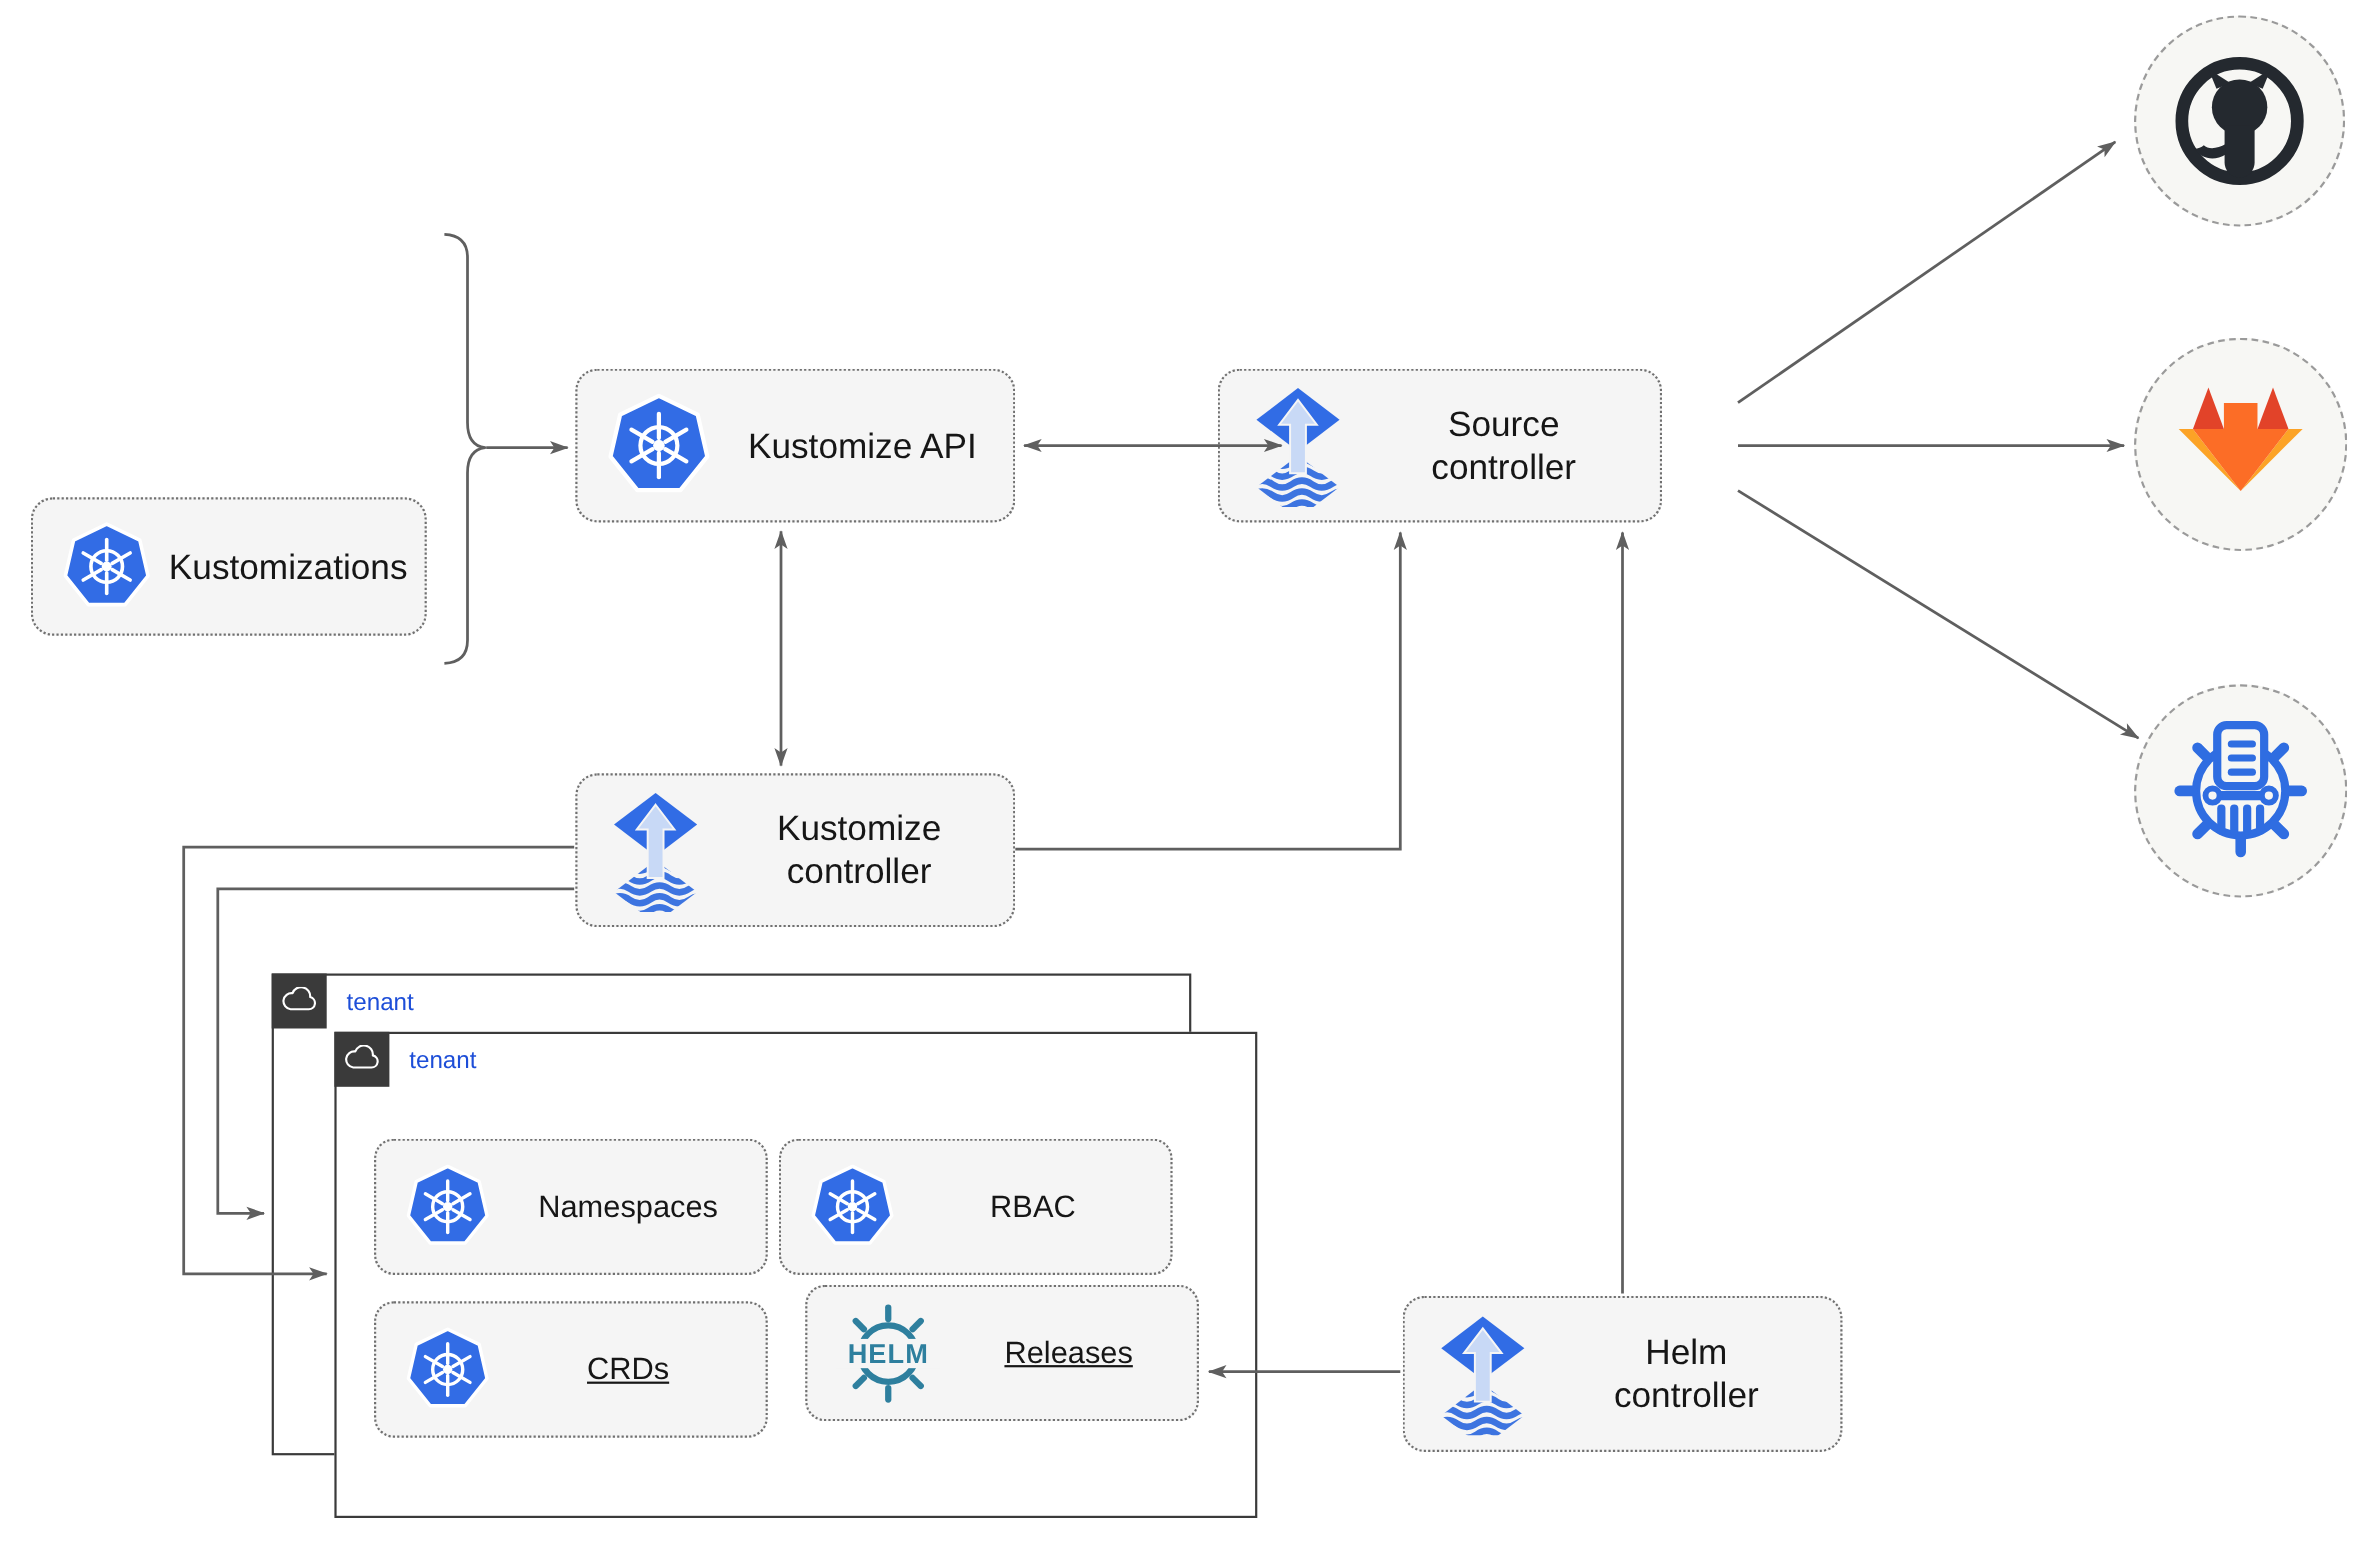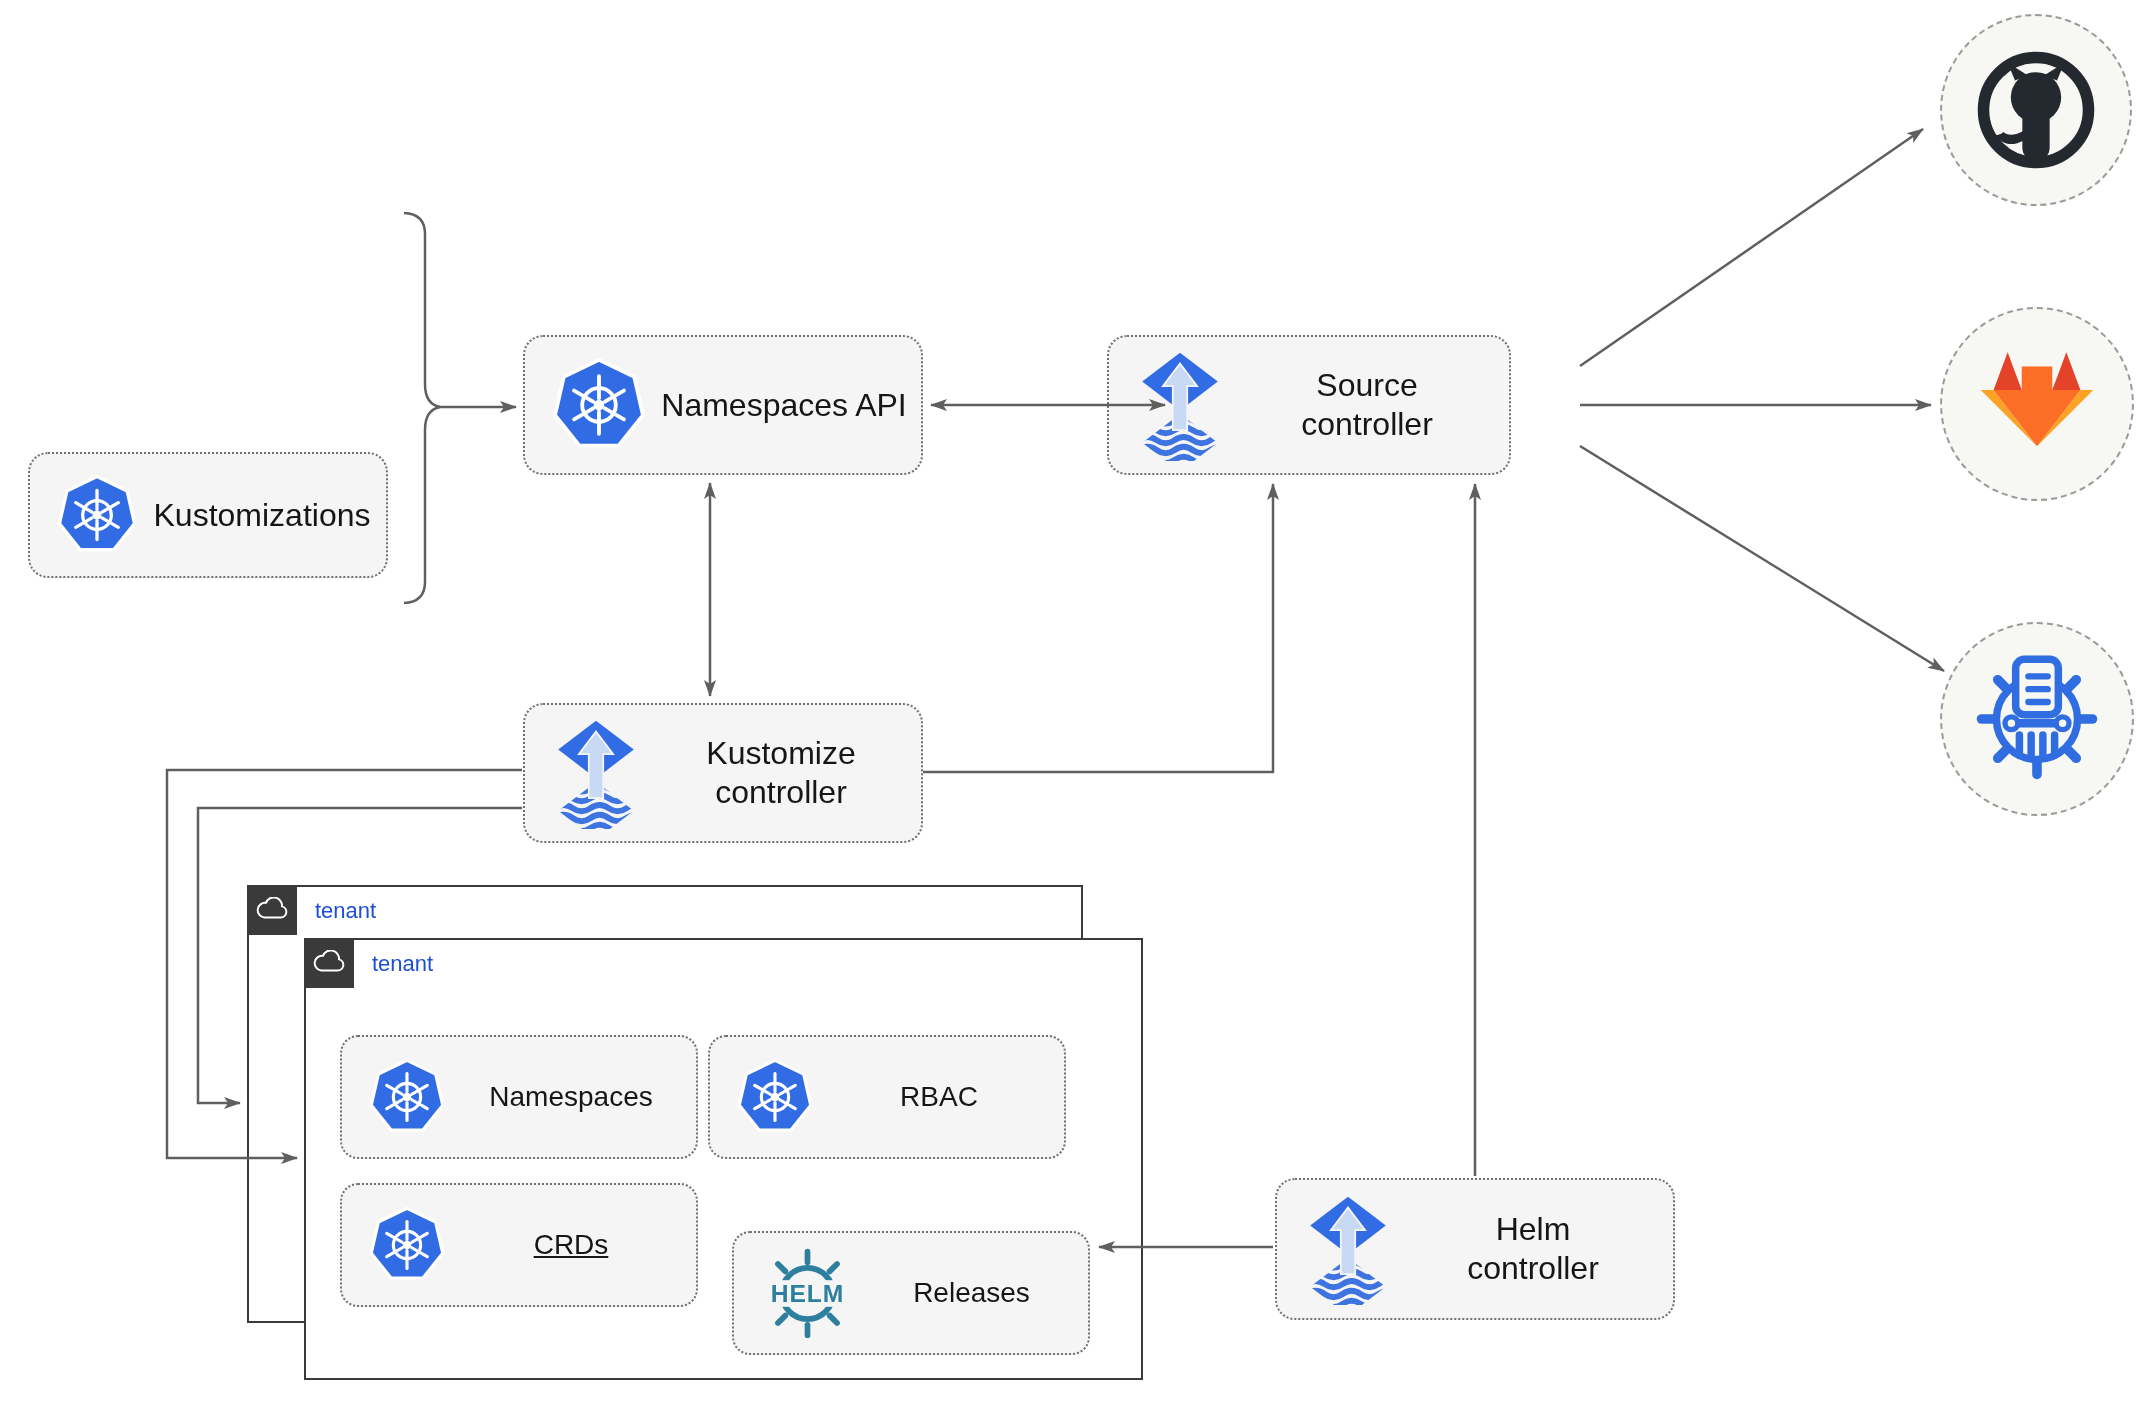--- a/index.html
+++ b/index.html
@@ -159,21 +159,21 @@
       </span>
     <span class="label">Kustomizations</span>
   </div>
 
   <div class="node z3" style="left:523px;top:335px;width:400px;height:140px;">
     <span class="icon">
       <svg width="96" height="96">
           <use href="#sym-k8s"></use>
         </svg>
       </span>
-    <span class="label">Namespaces API</span>
+    <span class="label">Kustomize API</span>
   </div>
 
   <div class="node z3" style="left:1107px;top:335px;width:404px;height:140px;">
     <span class="icon">
       <svg width="90" height="112">
           <use href="#sym-flux"></use>
         </svg>
       </span>
     <span class="label narrow">Source controller</span>
   </div>
@@ -216,21 +216,21 @@
 
   <div class="node small z3" style="left:340px;top:1183px;width:358px;height:124px;text-decoration:underline;">
     <span class="icon">
       <svg width="78" height="78">
           <use href="#sym-k8s"></use>
         </svg>
       </span>
     <span class="label">CRDs</span>
   </div>
 
-  <div class="node small z3" style="left:732px;top:1231px;width:358px;height:124px;">
+  <div class="node small z3" style="left:732px;top:1168px;width:358px;height:124px;text-decoration:underline;">
     <span class="icon">
       <svg width="95" height="95">
           <use href="#sym-helm"></use>
         </svg>
       </span>
     <span class="label">Releases</span>
   </div>
 
   <div class="endpoint z3" style="left:1940px;top:14px;width:192px;height:192px;">
     <span class="icon">

